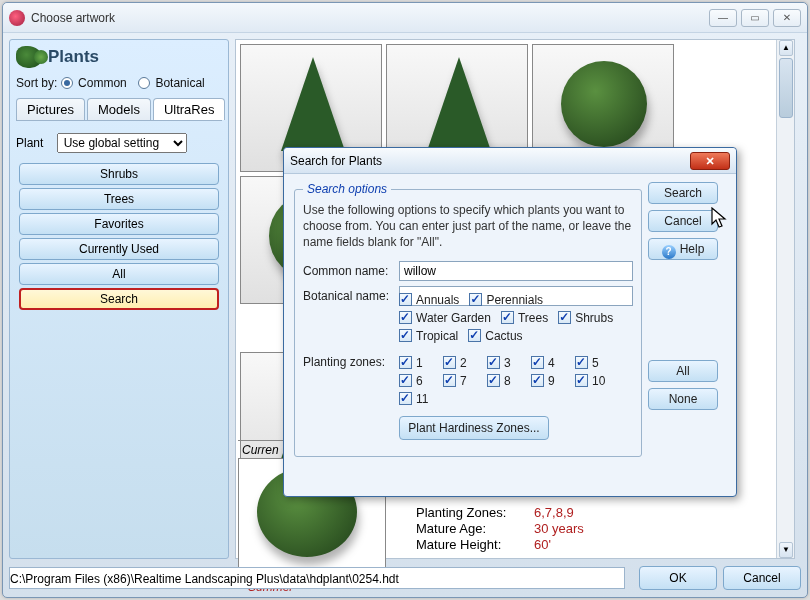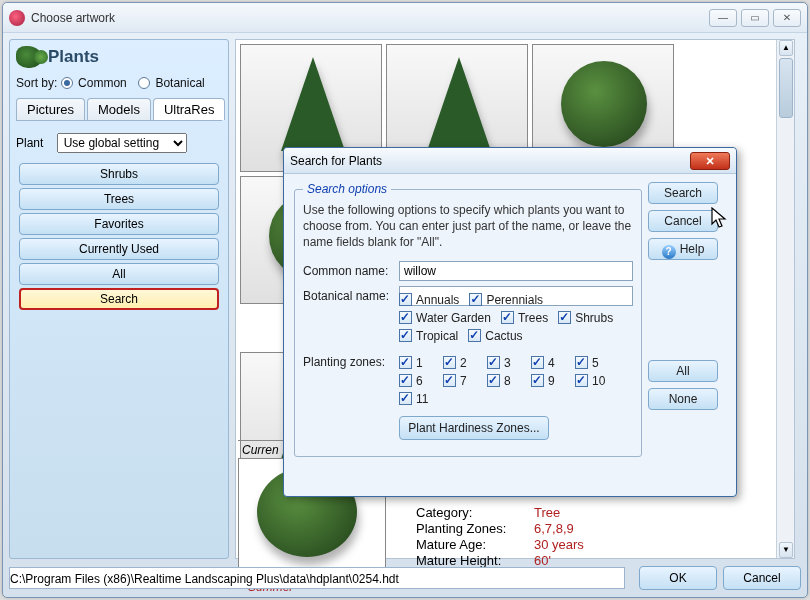--- a/index.html
+++ b/index.html
@@ -254,21 +254,20 @@
           </div>
       </div>
 
       <div class="current-label">Curren</div>
       <div class="current-thumb">
         <div class="bush-shape"></div>
       </div>
       <div class="current-caption">Summer</div>
 
       <div class="detail-list">
-        <div><span class="k">Category:</span><span class="v">Tree</span></div>
         <div><span class="k">Planting Zones:</span><span class="v">6,7,8,9</span></div>
         <div><span class="k">Mature Age:</span><span class="v">30 years</span></div>
         <div><span class="k">Mature Height:</span><span class="v">60'</span></div>
       </div>
 
       <div class="scrollbar">
         <div class="scroll-arrow" style="top:0">▲</div>
         <div class="scroll-thumb"></div>
         <div class="scroll-arrow" style="bottom:0">▼</div>
       </div>

